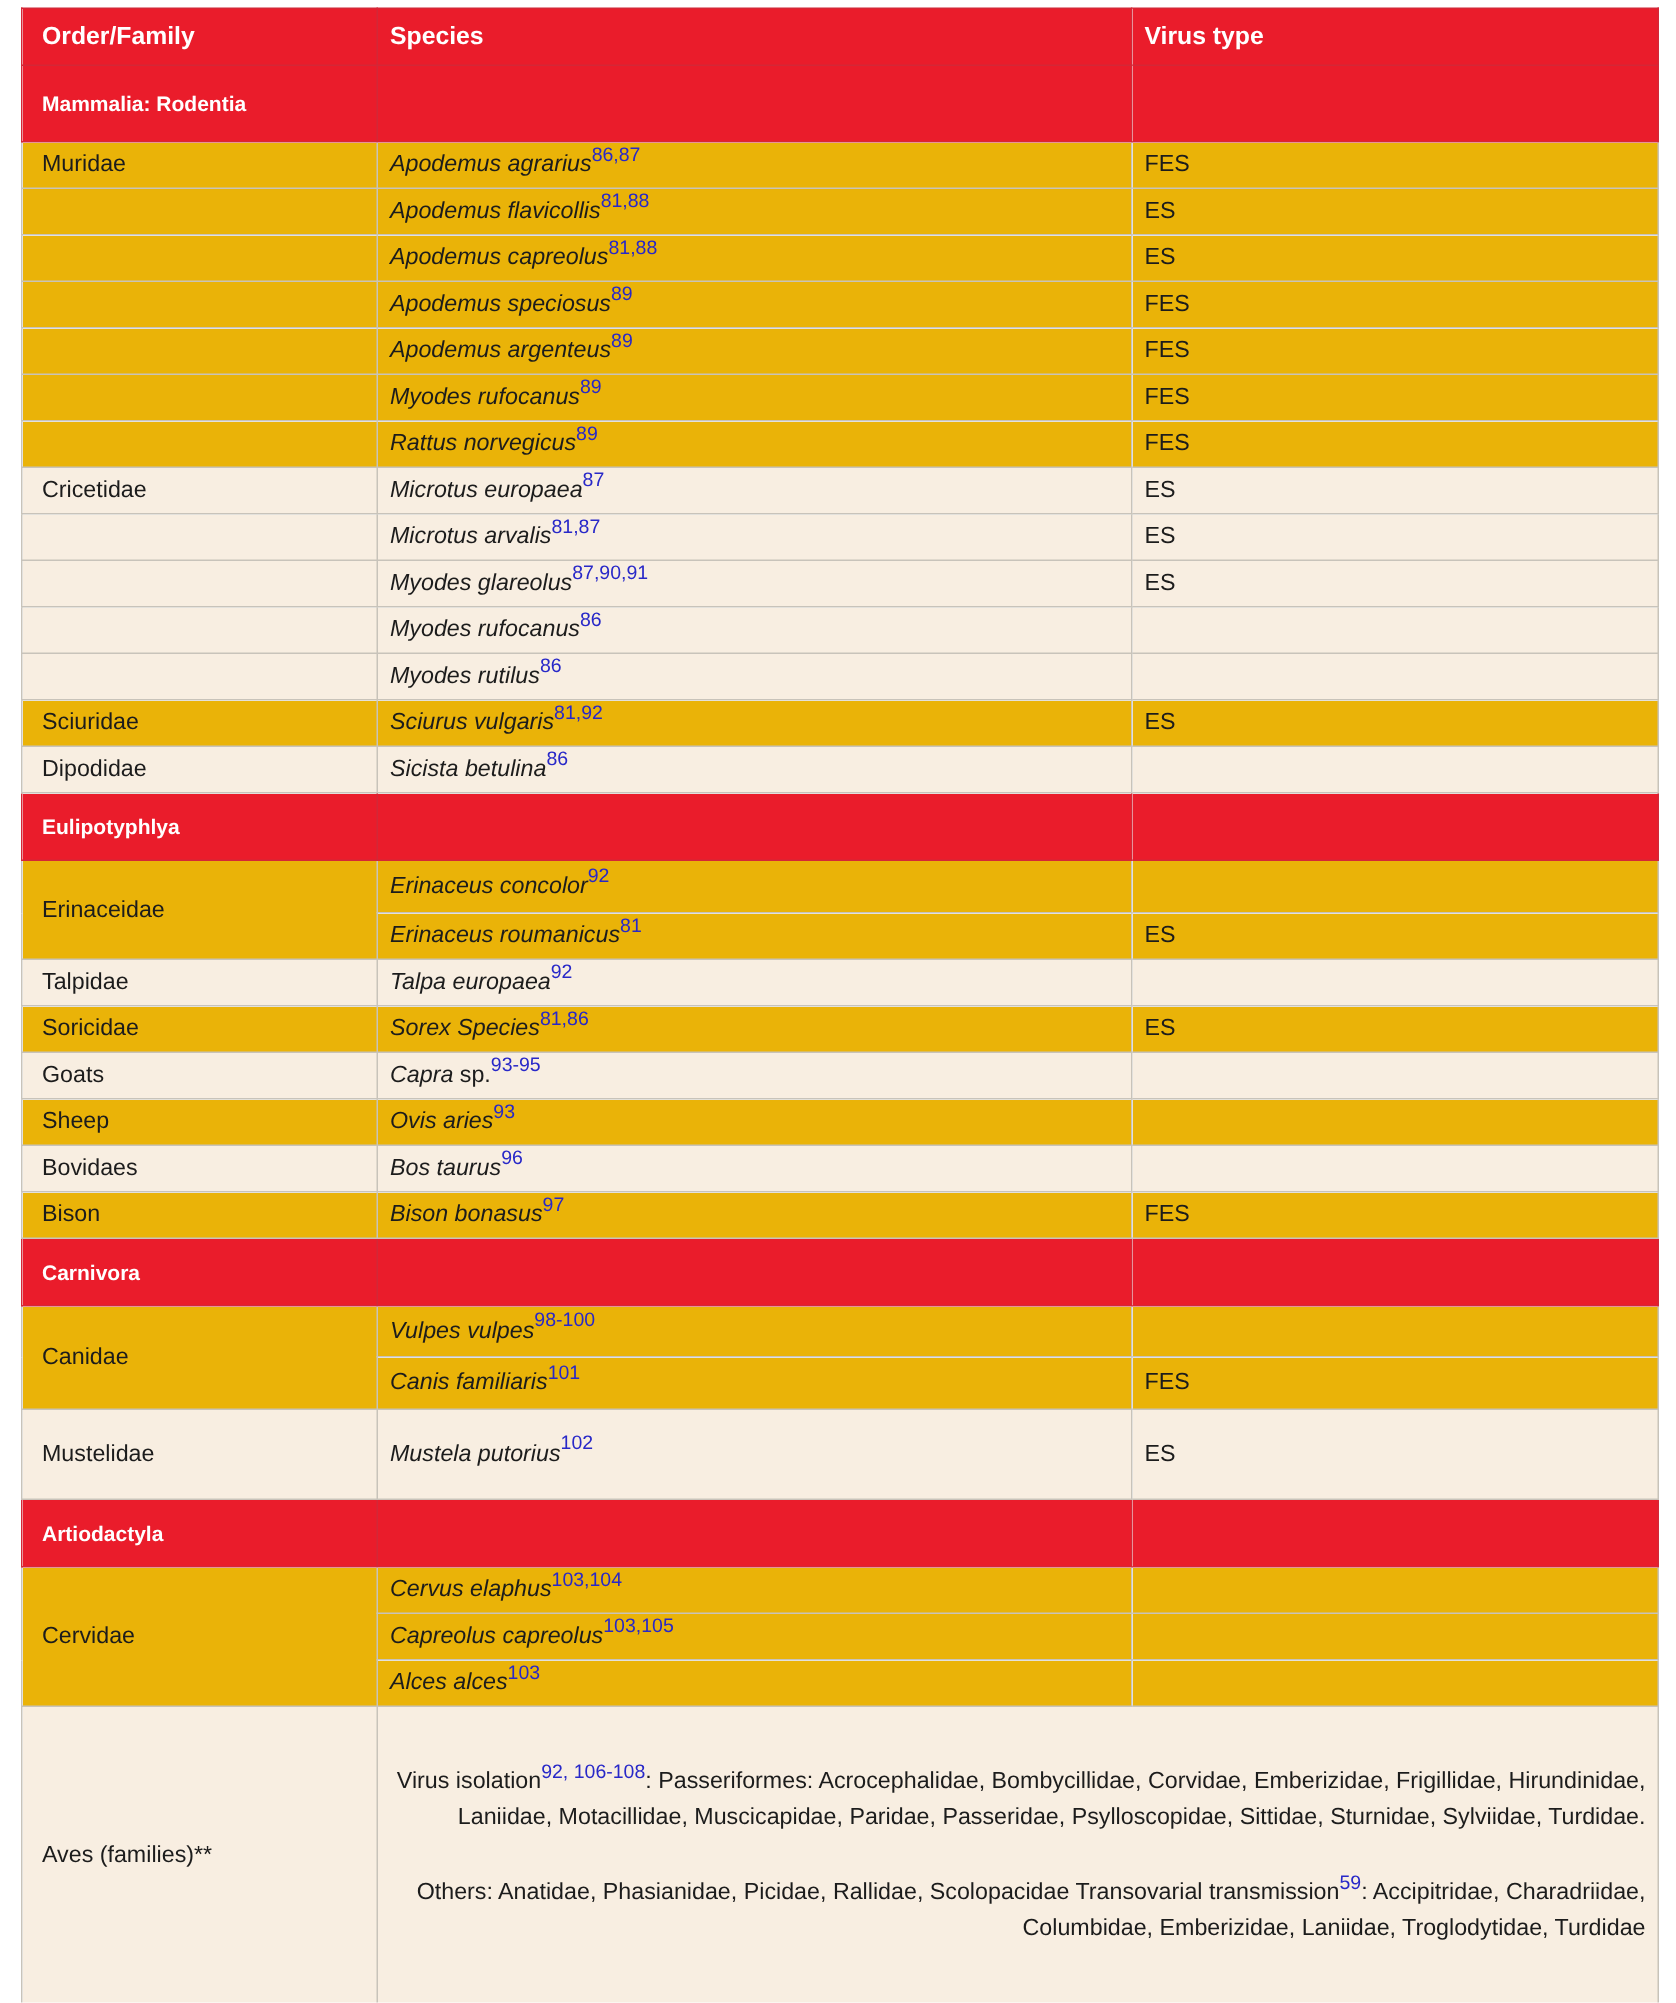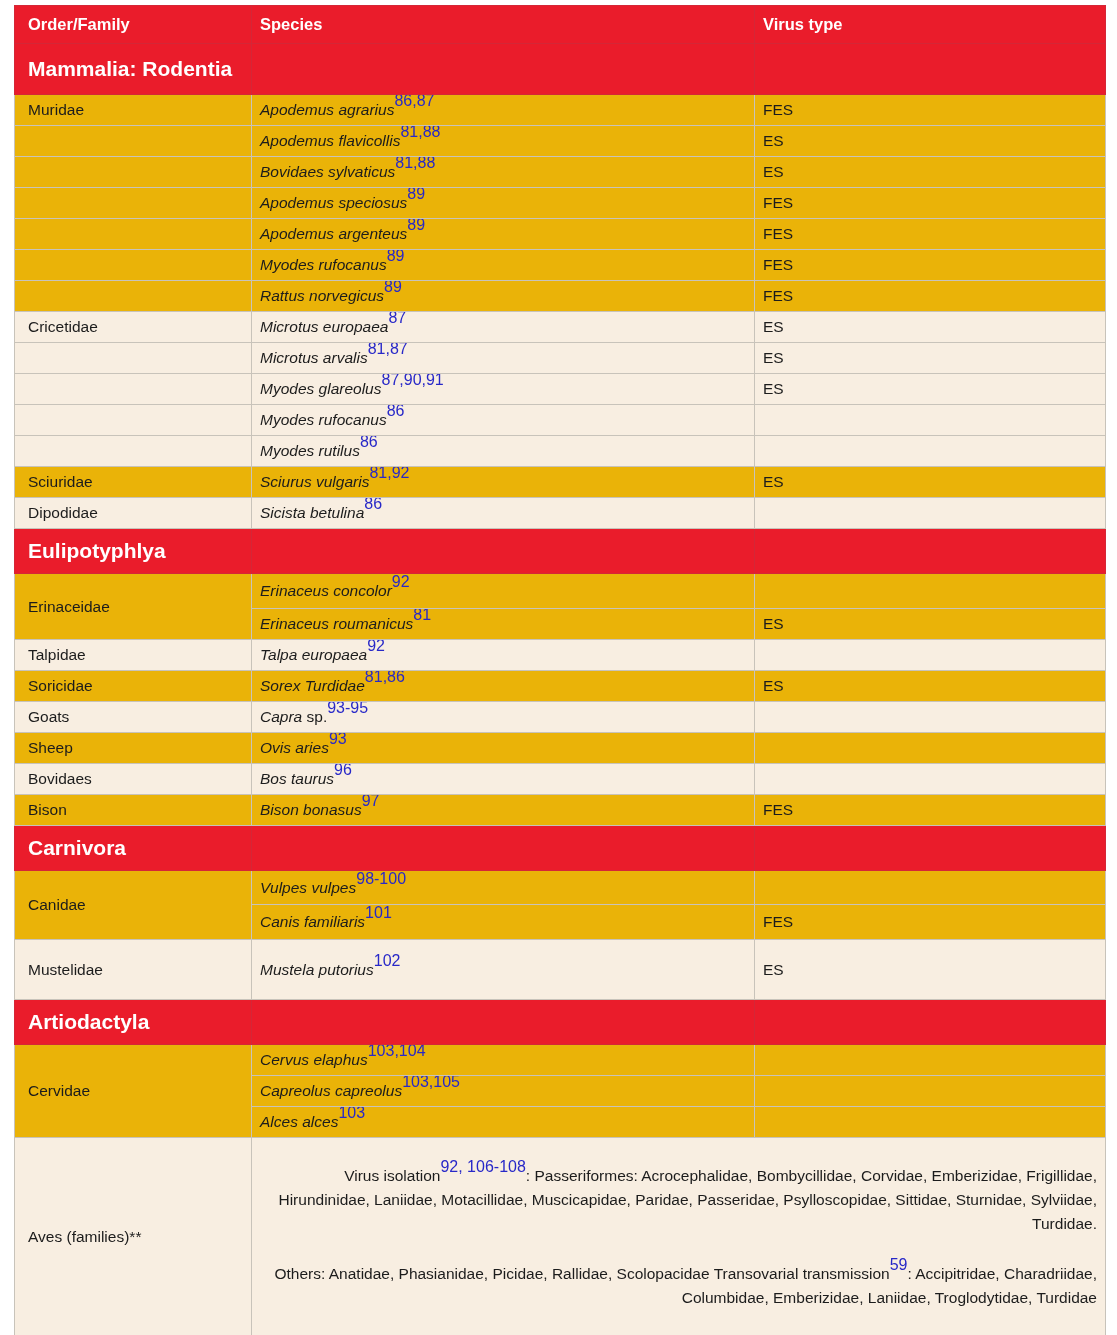--- a/index.html
+++ b/index.html
@@ -33,33 +33,33 @@
     color: #ffffff;
     font-weight: bold;
     font-size: 16.5px;
     height: 38px;
     border-color: #d42737;
   }
   tr.section-row td {
     background: var(--red, #ea1c2b);
     color: #ffffff;
     font-weight: bold;
-    font-size: 21px;
+    font-size: 14px;
     height: 45px;
     border-color: #d42737;
   }
   tr.section-row.first td { height: 51px; }
 
   tr.white td { background: #eab308; }
   tr.beige td { background: var(--beige, #f8eee1); }
 
   td.species-cell i { font-style: italic; }
   sup.ref {
     color: var(--blue, #2828c8);
-    font-size: 16px;
+    font-size: 13px;
     font-style: normal;
     vertical-align: baseline;
     position: relative;
     top: -0.55em;
   }
 
   td.aves-cell {
     line-height: 24px;
     padding-top: 14px;
     padding-bottom: 14px;
@@ -95,21 +95,21 @@
           <td class="species-cell"><i>Apodemus agrarius</i><sup class="ref">86,87</sup></td>
           <td>FES</td>
         </tr>
         <tr class="white">
           <td class="col-family"></td>
           <td class="species-cell"><i>Apodemus flavicollis</i><sup class="ref">81,88</sup></td>
           <td>ES</td>
         </tr>
         <tr class="white">
           <td class="col-family"></td>
-          <td class="species-cell"><i>Bovidaes sylvaticus</i><sup class="ref">81,88</sup></td>
+          <td class="species-cell"><i>Apodemus capreolus</i><sup class="ref">81,88</sup></td>
           <td>ES</td>
         </tr>
         <tr class="white">
           <td class="col-family"></td>
           <td class="species-cell"><i>Apodemus speciosus</i><sup class="ref">89</sup></td>
           <td>FES</td>
         </tr>
         <tr class="white">
           <td class="col-family"></td>
           <td class="species-cell"><i>Apodemus argenteus</i><sup class="ref">89</sup></td>
@@ -174,21 +174,21 @@
           <td class="species-cell"><i>Erinaceus roumanicus</i><sup class="ref">81</sup></td>
           <td>ES</td>
         </tr>
         <tr class="beige">
           <td class="col-family">Talpidae</td>
           <td class="species-cell"><i>Talpa europaea</i><sup class="ref">92</sup></td>
           <td></td>
         </tr>
         <tr class="white">
           <td class="col-family">Soricidae</td>
-          <td class="species-cell"><i>Sorex Turdidae</i><sup class="ref">81,86</sup></td>
+          <td class="species-cell"><i>Sorex Species</i><sup class="ref">81,86</sup></td>
           <td>ES</td>
         </tr>
         <tr class="beige">
           <td class="col-family">Goats</td>
           <td class="species-cell"><i>Capra</i><span> sp.</span><sup class="ref">93-95</sup></td>
           <td></td>
         </tr>
         <tr class="white">
           <td class="col-family">Sheep</td>
           <td class="species-cell"><i>Ovis aries</i><sup class="ref">93</sup></td>

